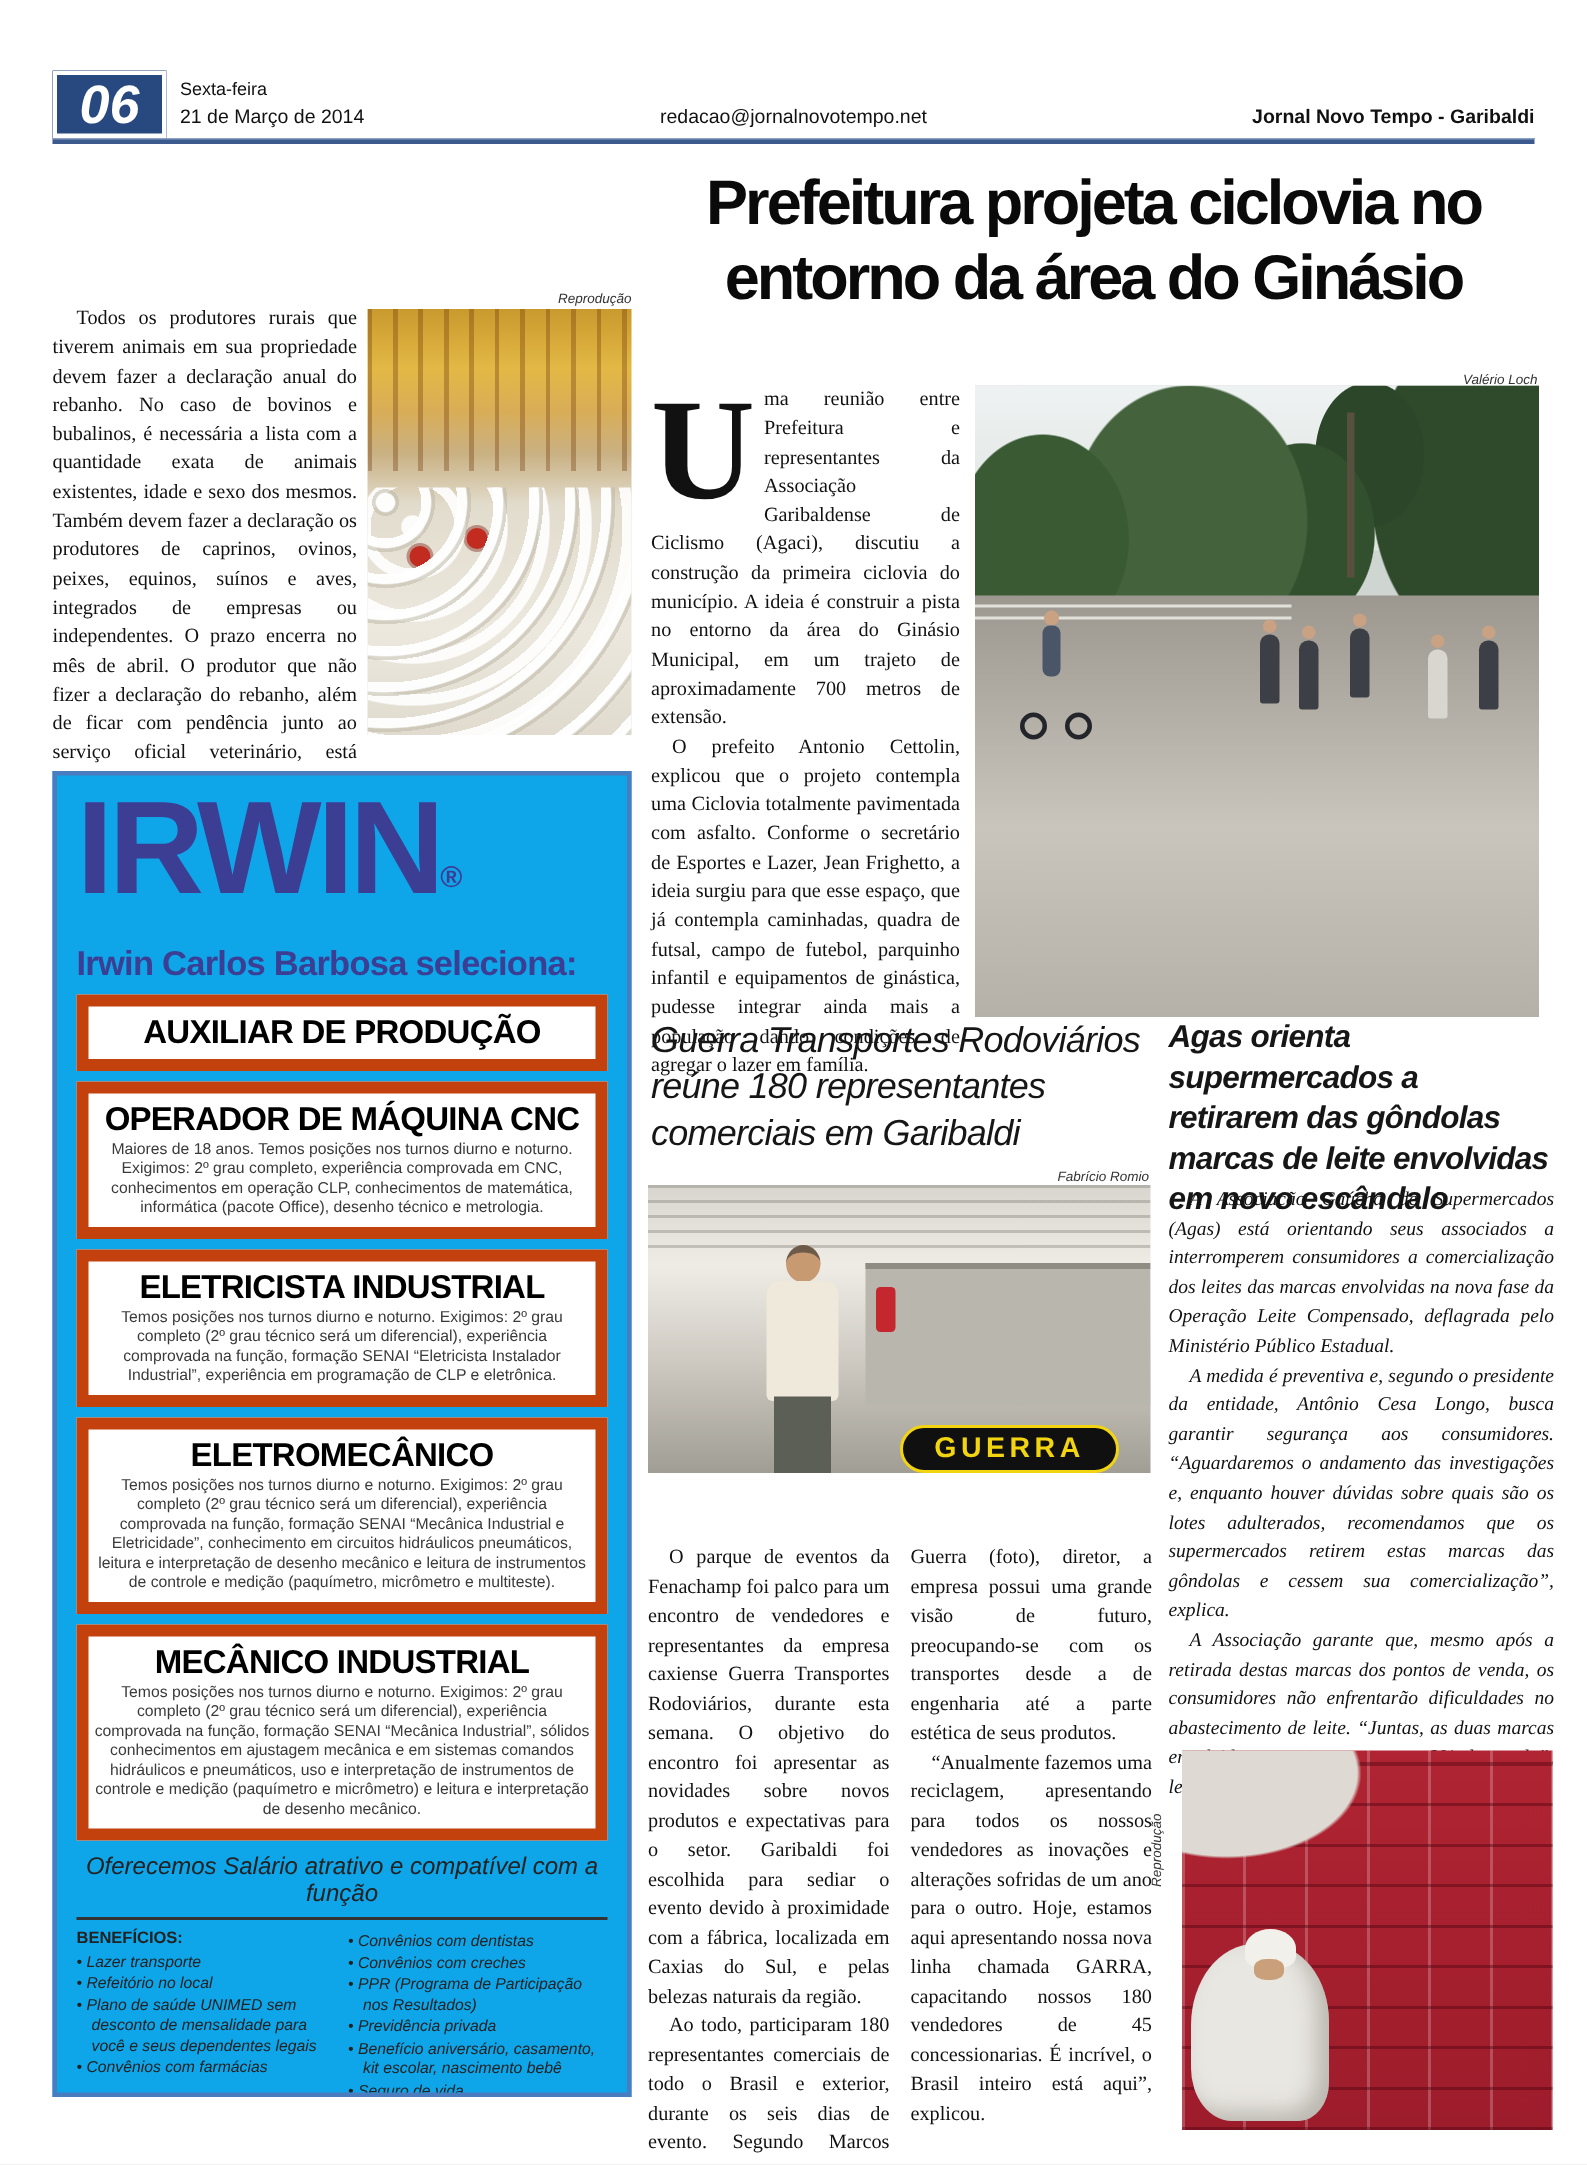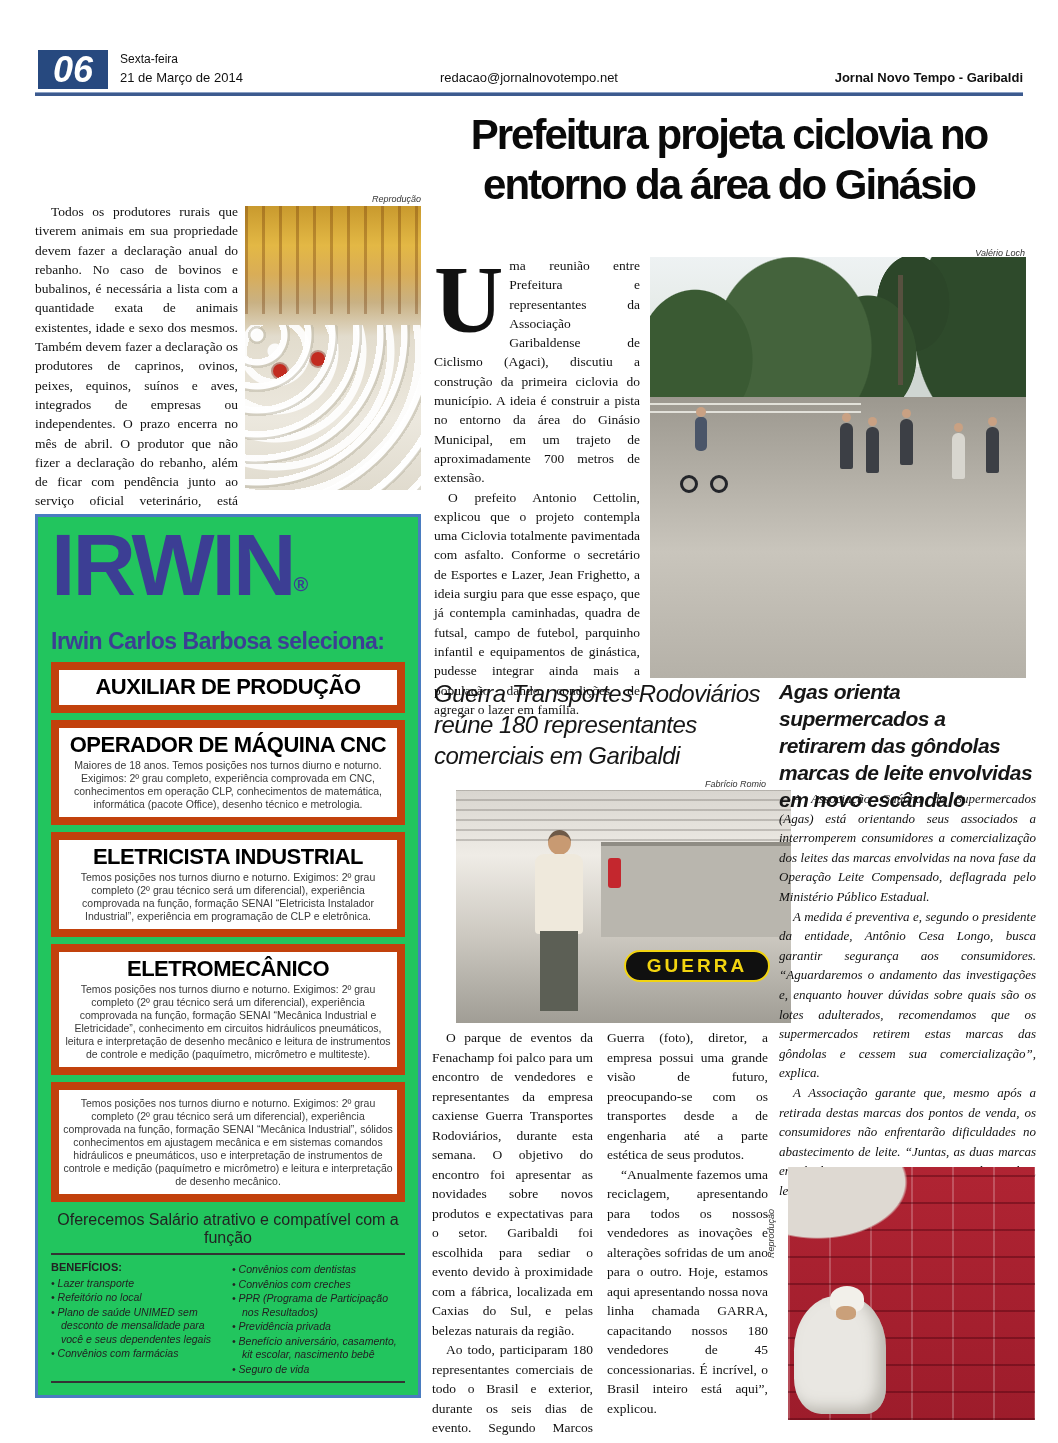--- a/index.html
+++ b/index.html
@@ -43,30 +43,30 @@
   .poultry-photo::after{ content:""; position:absolute; inset:42% 0 0 0;
     background:
       repeating-radial-gradient(circle at 12px 10px, rgba(255,255,255,.95) 0 6px, rgba(190,185,168,.55) 7px 9px, transparent 9px 24px),
       repeating-radial-gradient(circle at 30px 26px, rgba(255,255,255,.9) 0 7px, transparent 8px 28px);
   }
   .feeder{ position:absolute; width:14px; height:14px; border-radius:50%; background:#c22b20; box-shadow:0 0 0 2px rgba(120,20,10,.4); }
 
   
   .irwin-ad{
     position:absolute; left:35px; top:514px; width:386px; height:884px;
-    background:#22c55e; border:3px solid #4a7cc0; padding:6px 13px 6px 13px; overflow:hidden;
+    background:#0ea5e9; border:3px solid #4a7cc0; padding:6px 13px 6px 13px; overflow:hidden;
     font-family:"Liberation Sans", sans-serif;
   }
   .irwin-logo{ color:#3c3e94; font-weight:bold; font-size:88px; line-height:84px; letter-spacing:-3px; white-space:nowrap; }
   .irwin-logo .reg{ font-size:20px; letter-spacing:0; vertical-align:4px; }
   .irwin-sub{ color:#3c3e94; font-weight:bold; font-size:23px; letter-spacing:-0.5px; margin:2px 0 6px 0; }
   .job-box{ background:#fff; border:8px solid #c2410c; margin:7px 0; padding:5px 4px 6px; text-align:center; }
   .job-title{ font-weight:bold; font-size:22px; line-height:24px; letter-spacing:-0.5px; color:#000; }
   .job-desc{ font-size:10.5px; line-height:13px; color:#3a3a3a; margin-top:2px; }
-  .salary-note{ font-size:16px; text-align:center; margin:9px 0 6px; color:#222; }
+  .salary-note{ font-style:italic; font-size:16px; text-align:center; margin:9px 0 6px; color:#222; }
   .ad-hr{ border:0; border-top:2px solid #333; margin:4px 0 6px; }
   .benefits{ display:flex; gap:8px; font-size:10.5px; line-height:13.5px; color:#222; }
   .benefits .bcol{ width:50%; }
   .benefits-label{ font-weight:bold; font-size:11px; margin-bottom:2px; }
   .benefits li{ list-style:none; padding-left:10px; text-indent:-10px; margin-bottom:1px;font-style:italic; }
   .benefits li::before{ content:"• "; }
   .irwin-contact{ text-align:center; font-weight:bold; font-size:15.5px; line-height:19px; margin-top:8px; color:#111; }
 
   
   .main-headline{
@@ -103,21 +103,21 @@
   .cyclist-body{ position:absolute; width:12px; height:34px; background:#4a5568; border-radius:5px; }
   .cyclist-head{ position:absolute; width:10px; height:10px; border-radius:50%; background:#c9a183; }
 
   
   .guerra-title{
     position:absolute; left:434px; top:678px; width:334px;
     font:italic 24px/31px "Liberation Sans", sans-serif; letter-spacing:-0.5px; color:#161616;
   }
   .guerra-credit{ position:absolute; left:600px; top:779px; width:166px; text-align:right;
     font:italic 9px "Liberation Sans", sans-serif; color:#333; }
-  .guerra-photo{ position:absolute; left:456px; top:790px; width:335px; height:233px; overflow:hidden;
+  .guerra-photo{ position:absolute; left:432px; top:790px; width:335px; height:192px; overflow:hidden;
     background:linear-gradient(180deg,#d8d5cf 0%, #efece6 28%, #cdc9c1 62%, #a09d95 100%); }
   .guerra-photo::before{ content:""; position:absolute; inset:0 0 78% 0;
     background:repeating-linear-gradient(0deg, rgba(90,85,80,.28) 0 2px, transparent 2px 10px); }
   .g-truck{ position:absolute; right:0; top:52px; width:190px; height:95px; background:#b9b6ae;
     border-top:4px solid #8f8c84; }
   .g-logo{ position:absolute; left:168px; top:160px; width:146px; height:32px; background:#101010;
     border:2px solid #f2d410; border-radius:16px; display:flex; align-items:center; justify-content:center;
     color:#f2d410; font:bold 19px "Liberation Sans", sans-serif; letter-spacing:3px; }
   .g-head{ position:absolute; left:92px; top:40px; width:23px; height:25px; border-radius:50%; background:#c89a72; border-top:5px solid #6e5a48; }
   .g-shirt{ position:absolute; left:79px; top:64px; width:48px; height:80px; background:#efe9dc; border-radius:9px 9px 4px 4px; }
@@ -193,20 +193,21 @@
     </div>
     <div class="job-box">
       <div class="job-title">ELETRICISTA INDUSTRIAL</div>
       <div class="job-desc">Temos posições nos turnos diurno e noturno. Exigimos: 2º grau completo (2º grau técnico será um diferencial), experiência comprovada na função, formação SENAI “Eletricista Instalador Industrial”, experiência em programação de CLP e eletrônica.</div>
     </div>
     <div class="job-box">
       <div class="job-title">ELETROMECÂNICO</div>
       <div class="job-desc">Temos posições nos turnos diurno e noturno. Exigimos: 2º grau completo (2º grau técnico será um diferencial), experiência comprovada na função, formação SENAI “Mecânica Industrial e Eletricidade”, conhecimento em circuitos hidráulicos pneumáticos, leitura e interpretação de desenho mecânico e leitura de instrumentos de controle e medição (paquímetro, micrômetro e multiteste).</div>
     </div>
     <div class="job-box">
+      <div class="job-title">MECÂNICO INDUSTRIAL</div>
       <div class="job-desc">Temos posições nos turnos diurno e noturno. Exigimos: 2º grau completo (2º grau técnico será um diferencial), experiência comprovada na função, formação SENAI “Mecânica Industrial”, sólidos conhecimentos em ajustagem mecânica e em sistemas comandos hidráulicos e pneumáticos, uso e interpretação de instrumentos de controle e medição (paquímetro e micrômetro) e leitura e interpretação de desenho mecânico.</div>
     </div>
 
     <div class="salary-note">Oferecemos Salário atrativo e compatível com a função</div>
     <hr class="ad-hr">
     <div class="benefits">
       <div class="bcol">
         <div class="benefits-label">BENEFÍCIOS:</div>
         <ul>
           <li>Lazer transporte</li>

